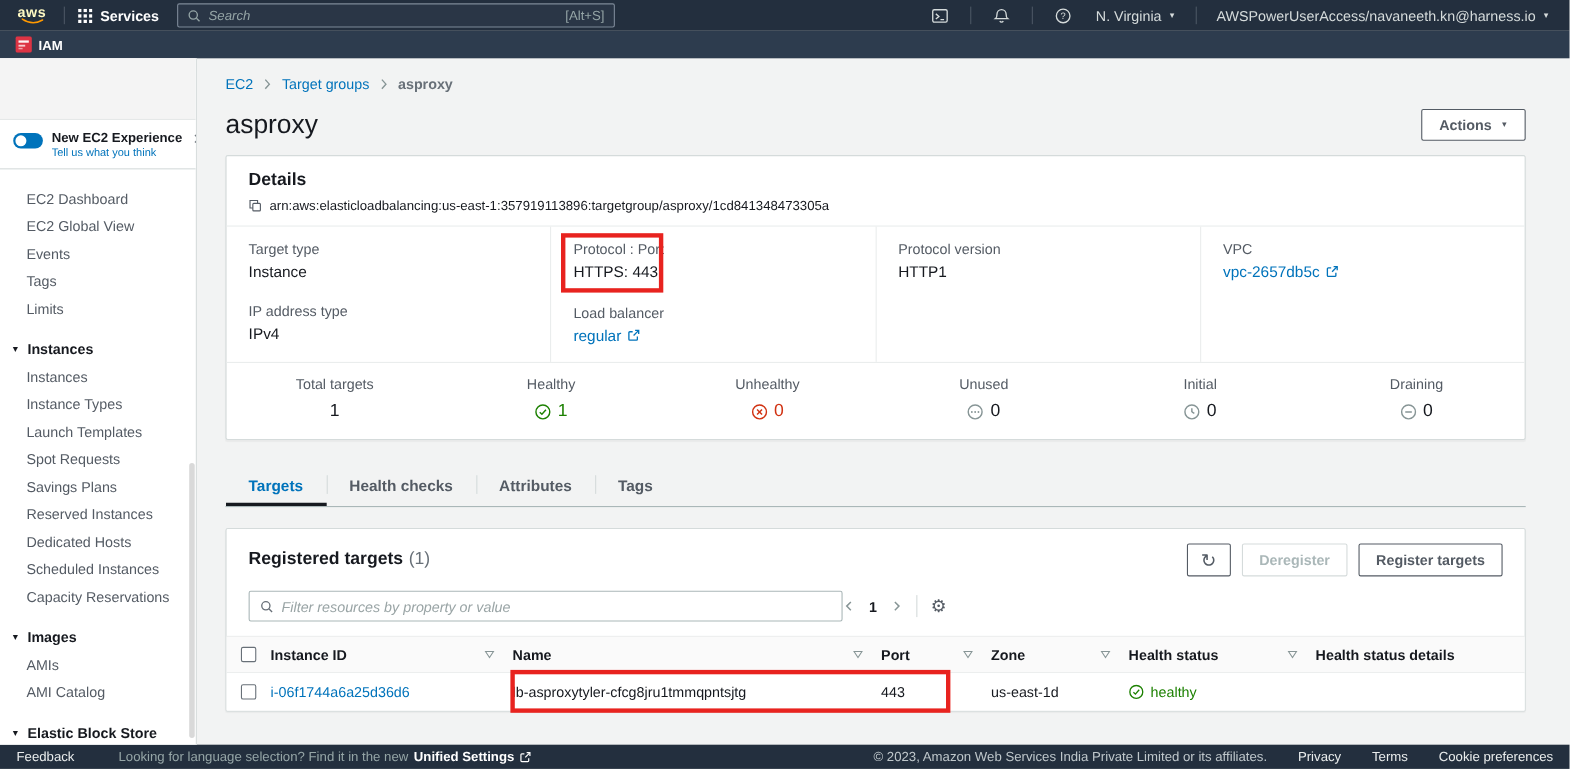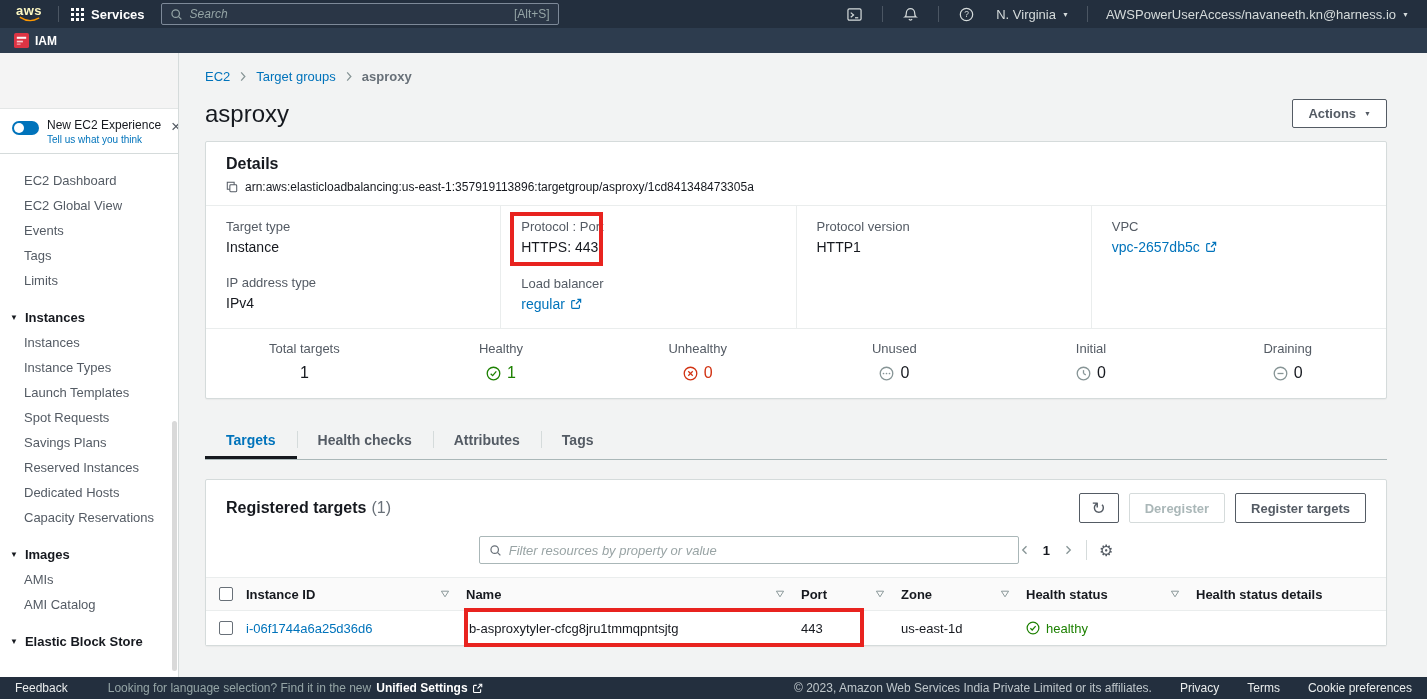--- a/index.html
+++ b/index.html
@@ -30,21 +30,21 @@
   
   .body-wrap { display:flex; height:624px; }
 
   
   .sidebar { width:179px; background:#fff; border-right:1px solid #d5dbdb; position:relative; flex-shrink:0; overflow:hidden; }
   .sidebar-top-gap { height:55px; background:#f4f4f4; }
   .exp-box { background:#fff; border-bottom:1px solid #d5dbdb; border-top:1px solid #e3e6e6; padding:9px 10px 8px 12px; display:flex; align-items:flex-start; gap:8px; }
   .toggle { width:27px; height:14px; background:#0073bb; border-radius:8px; position:relative; flex-shrink:0; margin-top:3px; cursor:pointer; }
   .toggle::after { content:""; position:absolute; left:2px; top:2px; width:10px; height:10px; border-radius:50%; background:#fff; }
   .exp-text { flex:1; }
-  .exp-title { font-size:12px; font-weight:400; color:#16191f; white-space:nowrap; }
+  .exp-title { font-size:12px; font-weight:700; color:#16191f; white-space:nowrap; }
   .exp-sub { font-size:10px; color:#0073bb; margin-top:2px; cursor:pointer; }
   .exp-close { color:#545b64; font-size:17px; line-height:14px; cursor:pointer; padding:2px 2px; }
   .side-nav { padding:14px 0 10px; }
   .nav-item { display:block; padding:5px 8px 5px 24px; font-size:13px; color:#545b64; cursor:pointer; text-decoration:none; }
   .nav-header { display:flex; align-items:center; gap:7px; padding:5px 8px 5px 10px; margin-top:12px; font-size:13px; font-weight:700; color:#16191f; cursor:pointer; }
   .nav-header:first-child { margin-top:0; }
   .tri { font-size:8px; color:#16191f; line-height:1; }
   .side-scrollbar { position:absolute; right:1px; top:368px; width:5px; height:250px; border-radius:3px; background:#d9d9d9; }
 
   
@@ -97,21 +97,21 @@
   .tab + .tab::before { content:""; position:absolute; left:0; top:9px; bottom:11px; width:1px; background:#d5dbdb; }
   .tab.active { color:#0073bb; box-shadow:inset 0 -3px 0 #16191f; }
 
   
   .targets-card { margin-top:19px; }
   .rt-head { display:flex; justify-content:space-between; align-items:center; padding:13px 20px 11px; }
   .rt-title { font-size:16px; font-weight:700; color:#16191f; display:flex; gap:5px; align-items:baseline; }
   .rt-count { font-weight:400; color:#687078; }
   .rt-actions { display:flex; gap:10px; }
   .icon-btn { width:40px; height:30px; border:1px solid #545b64; border-radius:2px; background:#fff; color:#545b64; font-size:17px; line-height:1; display:flex; align-items:center; justify-content:center; cursor:pointer; }
-  .rt-toolbar { display:flex; justify-content:center; align-items:center; padding:2px 20px 13px; }
+  .rt-toolbar { display:flex; justify-content:flex-start; align-items:center; padding:2px 20px 13px; }
   .filter-box { width:540px; height:28px; border:1px solid #aab7b8; border-radius:2px; display:flex; align-items:center; gap:7px; padding:0 9px; background:#fff; }
   .filter-box input { flex:1; border:none; outline:none; font-size:13px; font-style:italic; color:#16191f; font-family:inherit; }
   .filter-box input::placeholder { color:#99a4a5; font-style:italic; }
   .pager { display:flex; align-items:center; gap:12px; }
   .pg-arrow { color:#879596; cursor:pointer; }
   .pg-num { font-size:13px; font-weight:700; color:#16191f; cursor:pointer; }
   .pg-sep { width:1px; height:20px; background:#d5dbdb; }
   .gear-btn { color:#545b64; font-size:16px; cursor:pointer; }
 
   
@@ -236,20 +236,21 @@
         <span class="tri">▼</span>
         <span>Instances</span>
       </div>
       <a class="nav-item">Instances</a>
       <a class="nav-item">Instance Types</a>
       <a class="nav-item">Launch Templates</a>
       <a class="nav-item">Spot Requests</a>
       <a class="nav-item">Savings Plans</a>
       <a class="nav-item">Reserved Instances</a>
       <a class="nav-item">Dedicated Hosts</a>
+      <a class="nav-item">Scheduled Instances</a>
       <a class="nav-item">Capacity Reservations</a>
 
       <div class="nav-header">
         <span class="tri">▼</span>
         <span>Images</span>
       </div>
       <a class="nav-item">AMIs</a>
       <a class="nav-item">AMI Catalog</a>
 
       <div class="nav-header">

